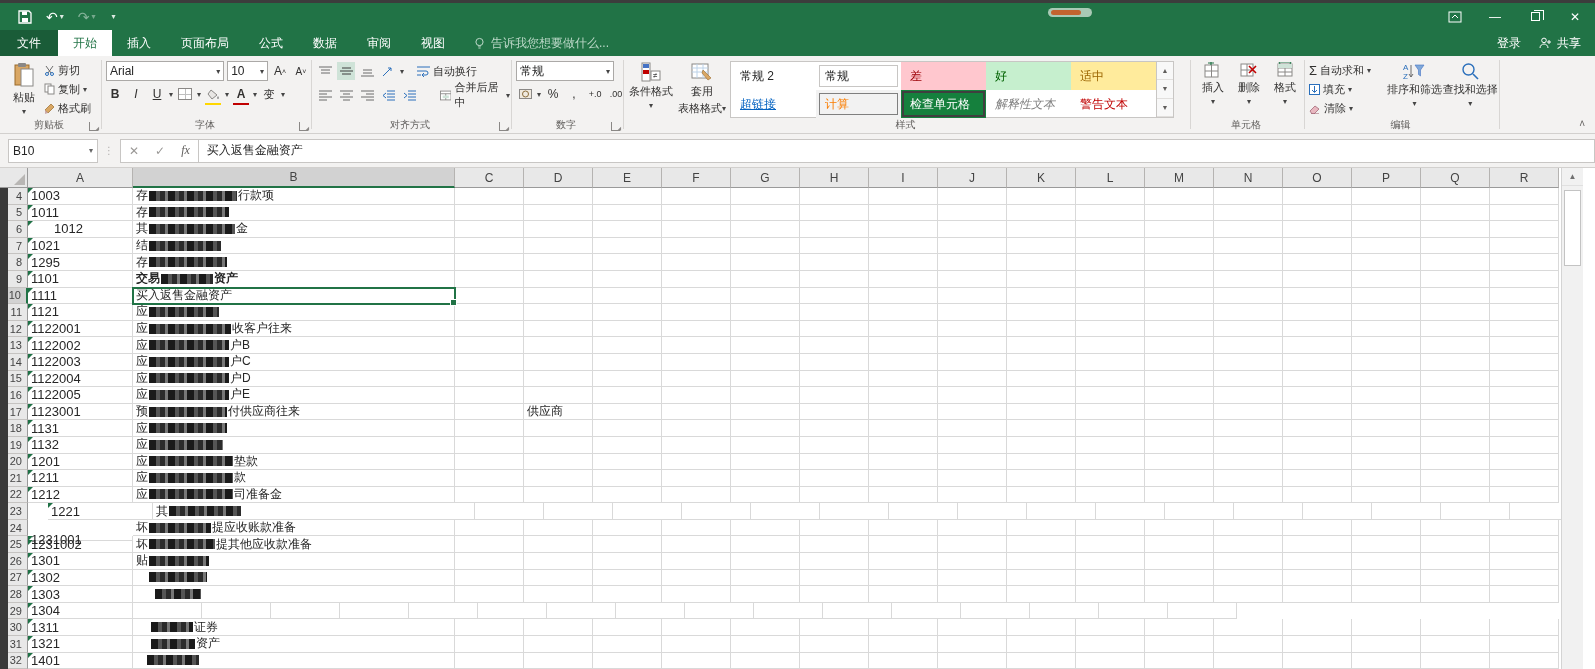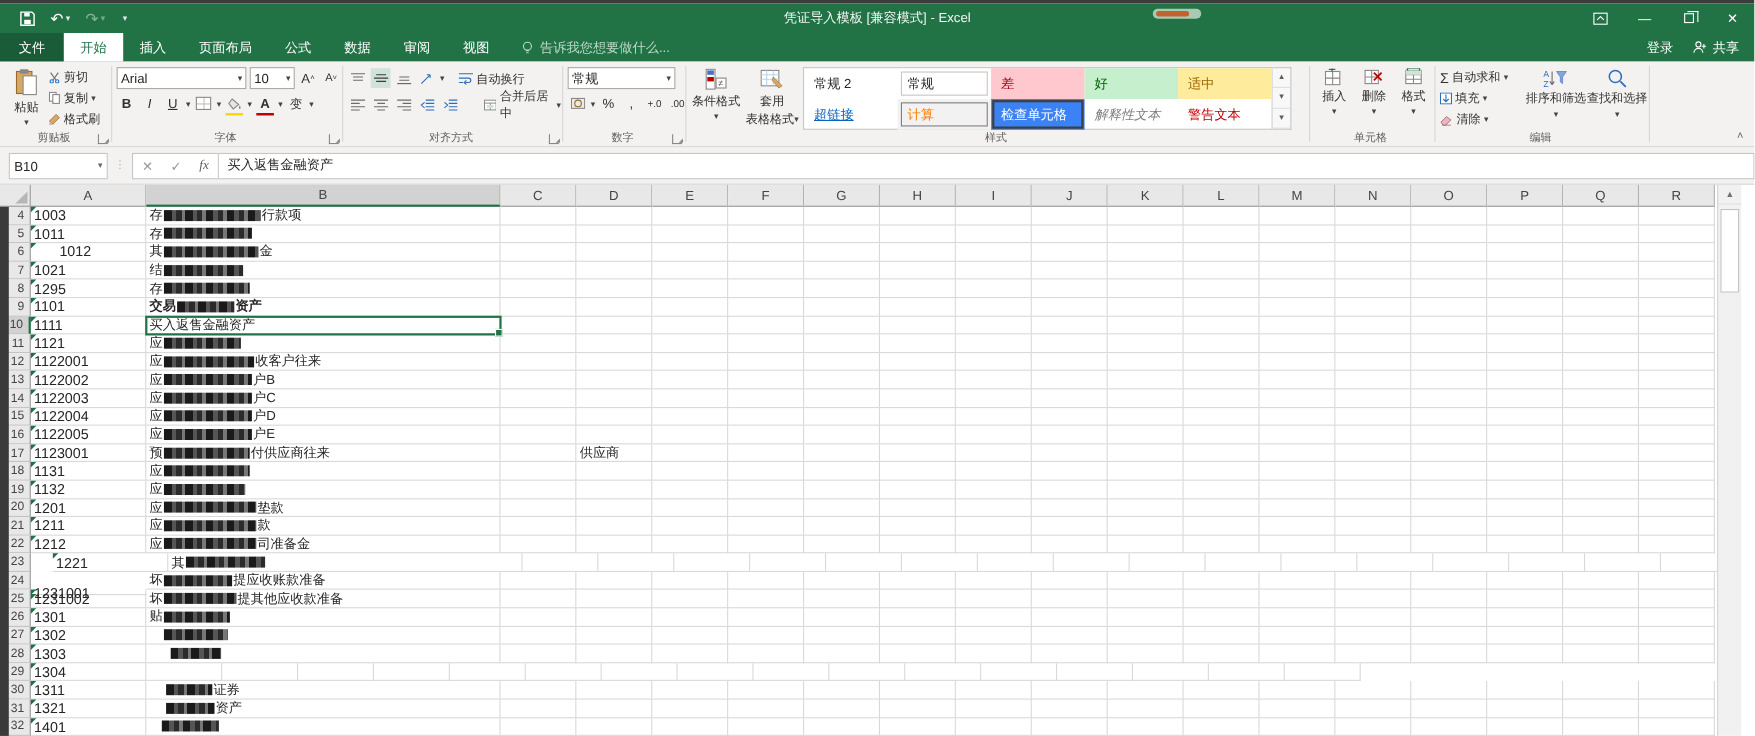--- a/index.html
+++ b/index.html
@@ -56,21 +56,21 @@
 
   
   #style-gallery { background:#fff; border:1px solid #c8c6c4; display:grid; grid-template-columns:repeat(5,85px); grid-template-rows:28px 28px; margin-top:2px; }
   .stylecell { display:flex; align-items:center; padding-left:8px; font-size:12px; border:1px solid transparent; }
   .s-normal { outline:1px solid #c8c6c4; outline-offset:-4px; }
   .s-bad { background:#ffc7ce; color:#9c0006; }
   .s-good { background:#c6efce; color:#006100; }
   .s-neutral { background:#ffeb9c; color:#9c6500; }
   .s-link { color:#0563c1; text-decoration:underline; }
   .s-calc { color:#fa7d00; outline:1px solid #7f7f7f; outline-offset:-4px; background:#f2f2f2; }
-  .s-check { background:#3b82f6; color:#fff; outline:2px solid #3f3f3f; outline-offset:-3px; }
+  .s-check { background:#15803d; color:#fff; outline:2px solid #3f3f3f; outline-offset:-3px; }
   .s-expl { font-style:italic; color:#7f7f7f; }
   .s-warn { color:#c00000; }
   .gal-scroll { width:17px; display:flex; flex-direction:column; margin-top:2px; border:1px solid #c8c6c4; border-left:none; background:#f8f8f8; }
   .gal-scroll div { flex:1; display:flex; align-items:center; justify-content:center; font-size:7px; color:#605e5c; border-bottom:1px solid #e1dfdd; }
   #ribbon-collapse { position:absolute; right:10px; bottom:4px; font-size:10px; color:#605e5c; }
 
   
   #formulabar { position:absolute; left:0; top:134px; width:1595px; height:34px; background:#f3f2f1; border-bottom:1px solid #d2d0ce; display:flex; align-items:center; }
   #name-box { width:90px; height:24px; background:#fff; border:1px solid #c8c6c4; margin-left:8px; display:flex; align-items:center; padding:0 4px; font-size:12px; }
   #fb-dots { color:#b3b1af; padding:0 6px; font-size:10px; }
@@ -121,21 +121,20 @@
         <span class="mini-caret">▾</span>
       </span>
     <span class="ic dim">
         <span>↷</span>
         <span class="mini-caret">▾</span>
       </span>
     <span class="ic">
         <span class="mini-caret">▾</span>
       </span>
   </div>
-  <div id="title-text">凭证导入模板  [兼容模式] - Excel</div>
   <div id="account-pill">
       <div class="inner"></div>
     </div>
   <div class="winctl">
     <div class="winbtn">
       <svg width="14" height="12" viewBox="0 0 14 12">
           <rect x="1" y="1" width="12" height="10" fill="none" stroke="#fff"></rect>
           <path d="M4 7l3-3 3 3" fill="none" stroke="#fff"></path>
         </svg>
     </div>

